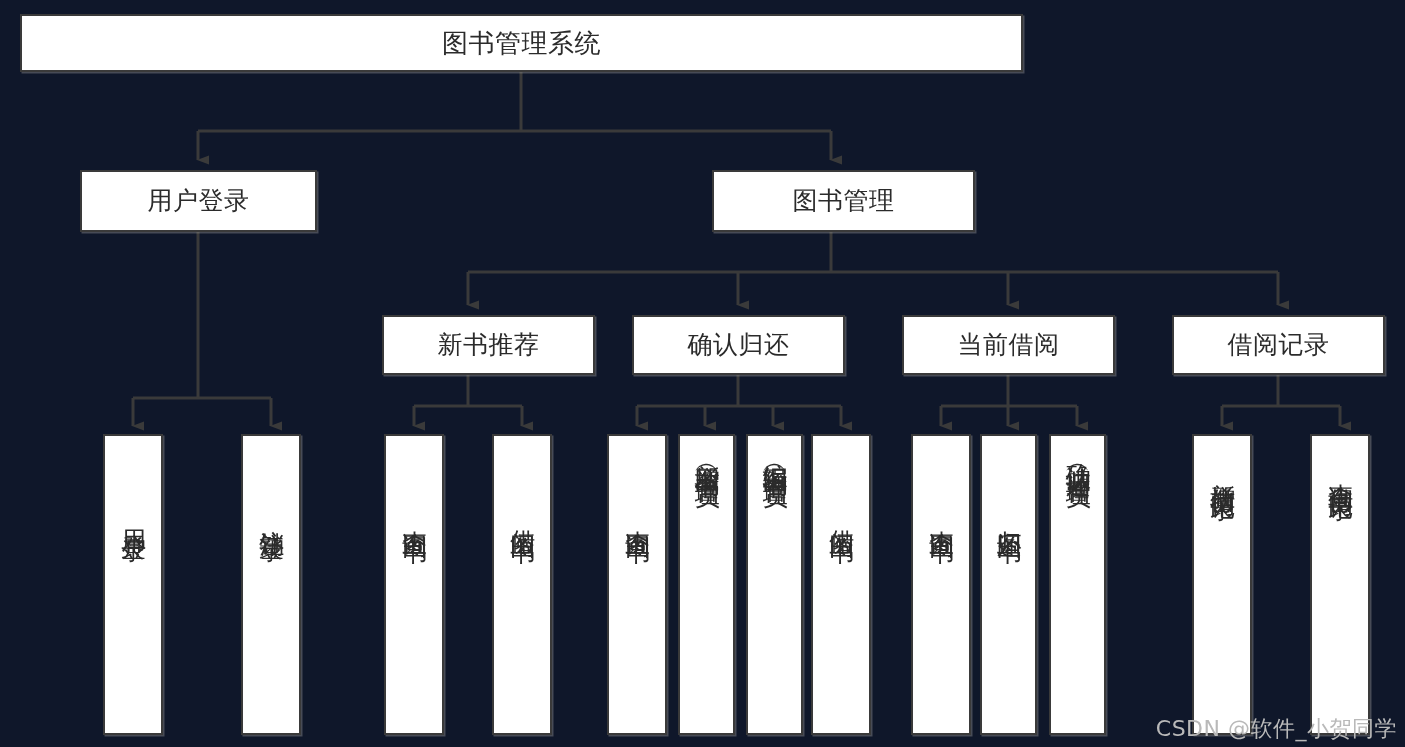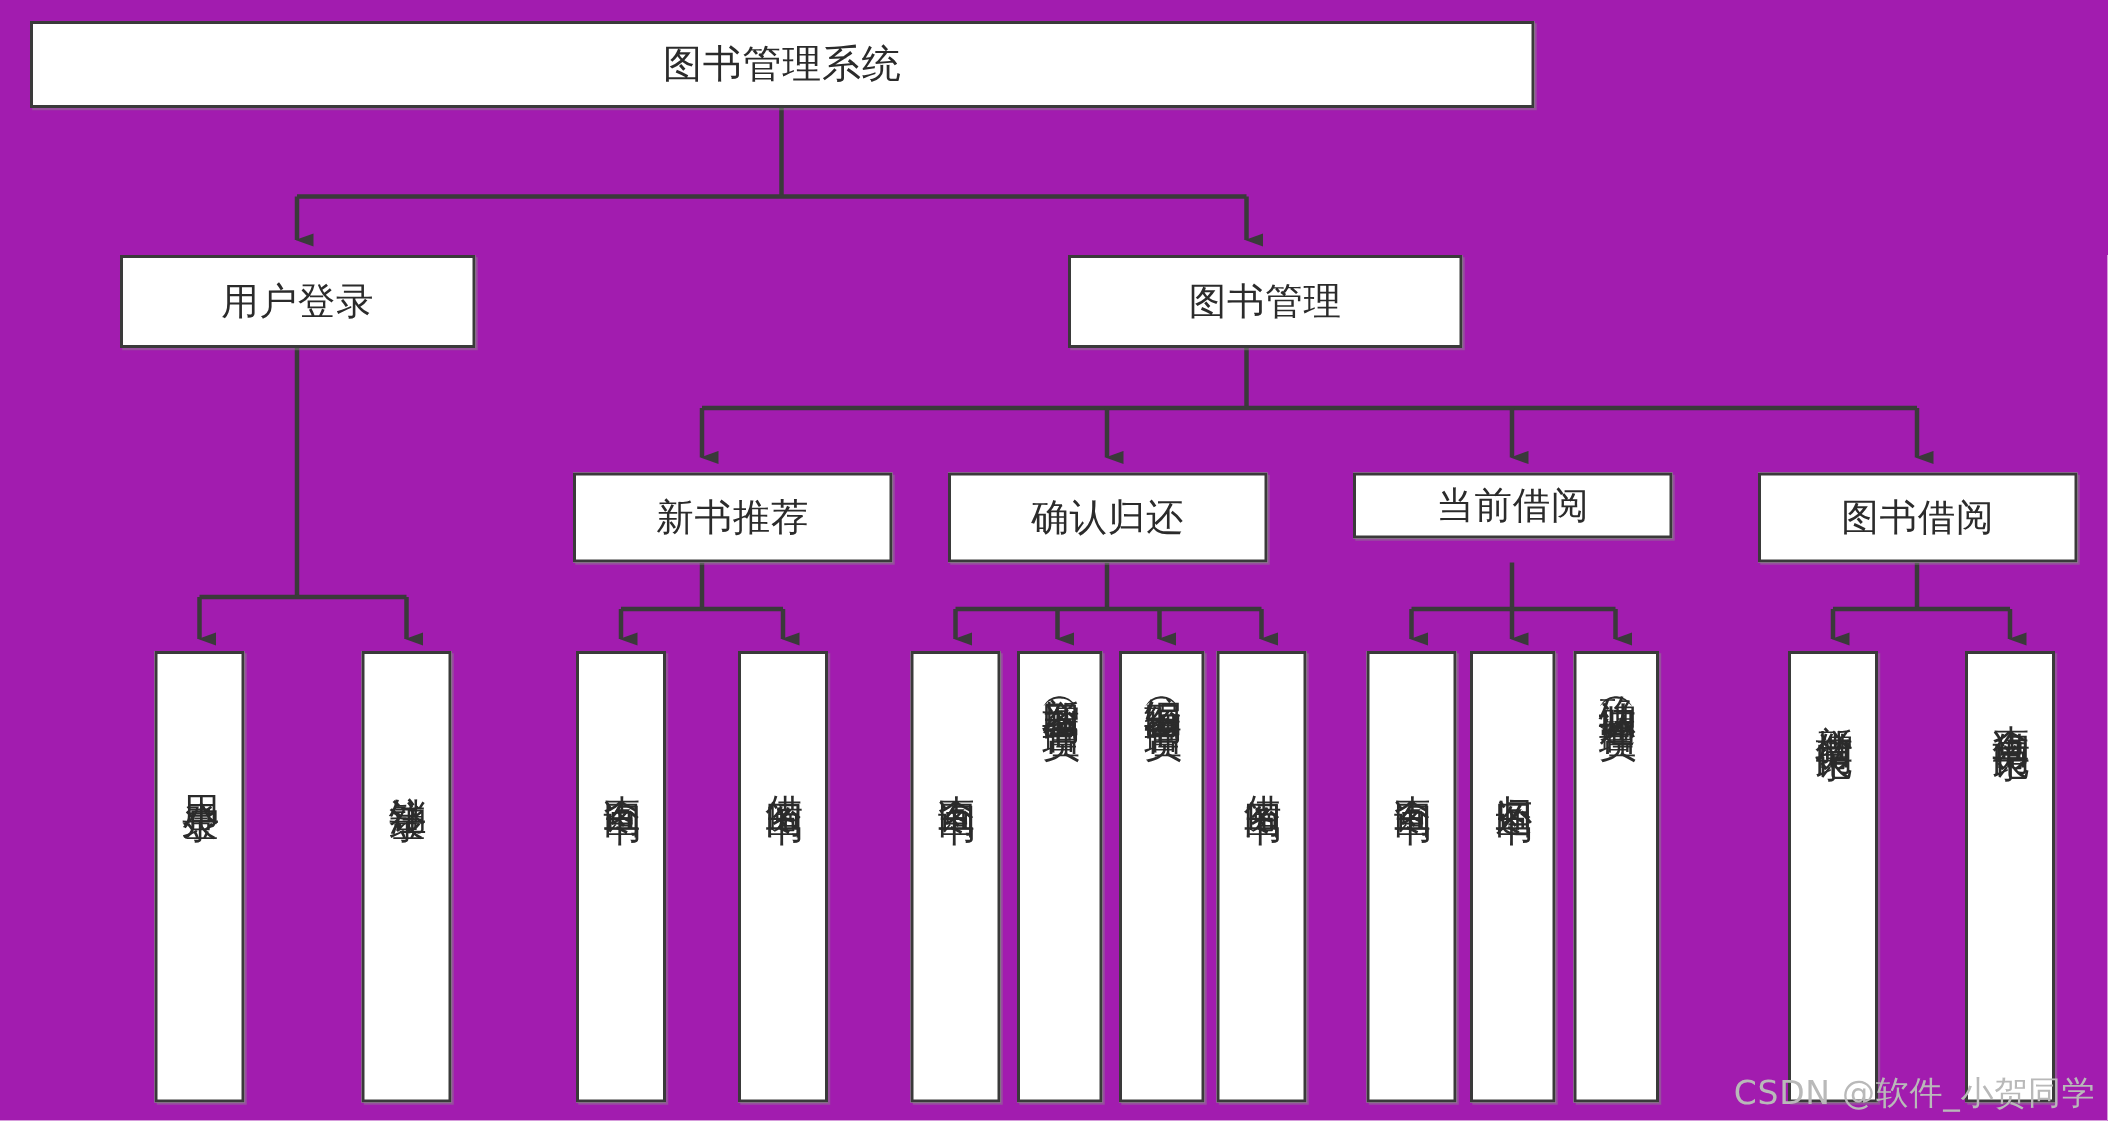--- a/index.html
+++ b/index.html
@@ -7,21 +7,21 @@
     padding: 0;
     background: #ffffff;
   }
   body {
     font-family: "DejaVu Sans", "Liberation Sans", sans-serif;
   }
   #canvas {
     position: relative;
     width: 1405px;
     height: 747px;
-    background: #a21caf;
+    background: #0f172a;
     overflow: hidden;
     text-decoration: underline;
   }
   #edges {
     position: absolute;
     left: 0;
     top: 0;
     width: 1405px;
     height: 747px;
     pointer-events: none;
@@ -138,25 +138,25 @@
   <div class="node horiz" style="left:712px; top:170px; width:263px; height:62px;">
     <span class="label">图书管理</span>
   </div>
 
   <div class="node horiz" style="left:362px; top:315px; width:213px; height:60px;margin-left:20px;">
     <span class="label">新书推荐</span>
   </div>
   <div class="node horiz" style="left:632px; top:315px; width:213px; height:60px;">
     <span class="label">确认归还</span>
   </div>
-  <div class="node horiz" style="left:902px; top:315px; width:213px; height:44px;">
+  <div class="node horiz" style="left:902px; top:315px; width:213px; height:60px;">
     <span class="label">当前借阅</span>
   </div>
   <div class="node horiz" style="left:1172px; top:315px; width:213px; height:60px;">
-    <span class="label">图书借阅</span>
+    <span class="label">借阅记录</span>
   </div>
 
   <div class="node vert" style="left:103px; top:434px; width:60px; height:301px; padding-top:74px;">
     <span class="label">用户登录</span>
   </div>
   <div class="node vert" style="left:241px; top:434px; width:60px; height:301px; padding-top:74px;">
     <span class="label">注销登录</span>
   </div>
 
   <div class="node vert" style="left:384px; top:434px; width:60px; height:301px; padding-top:74px;">

